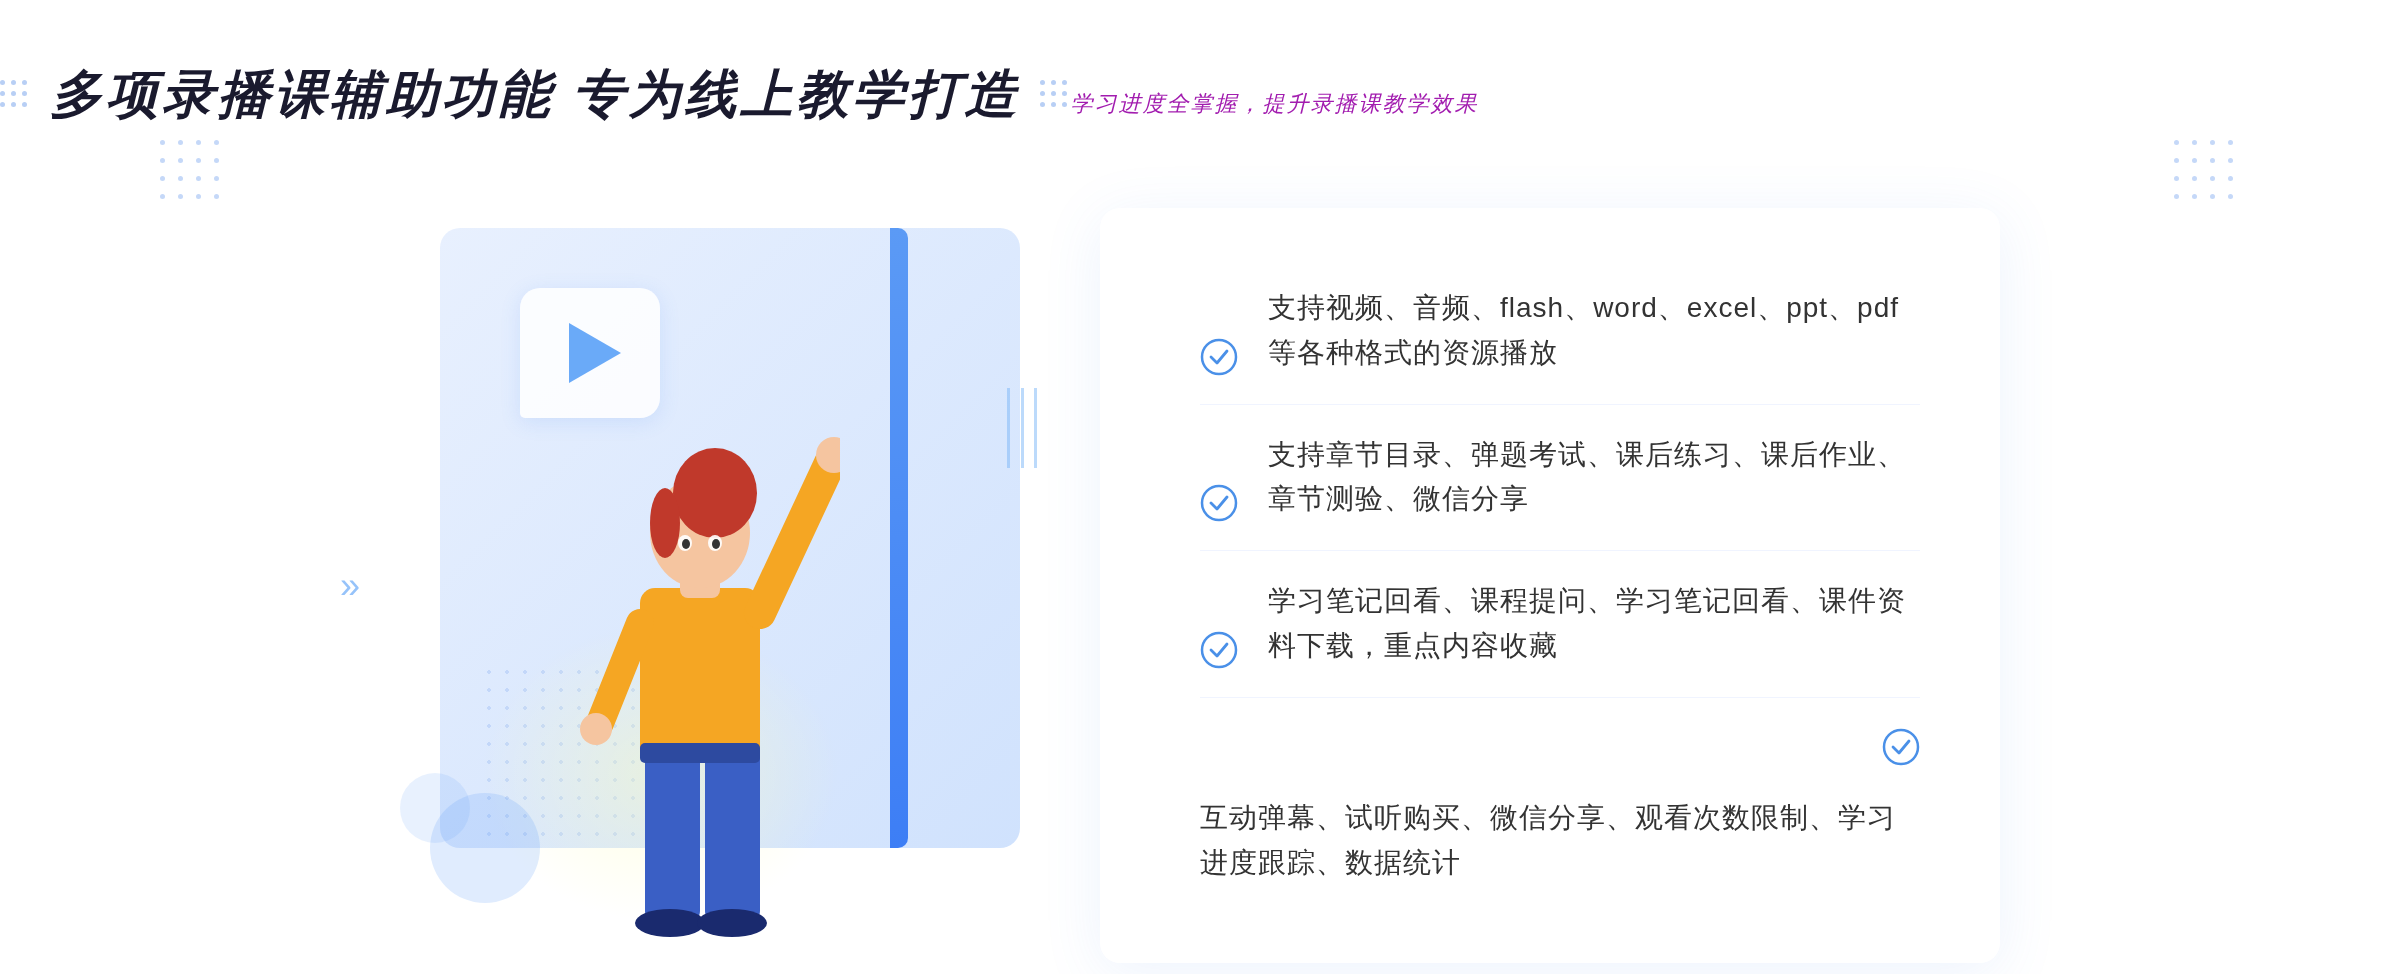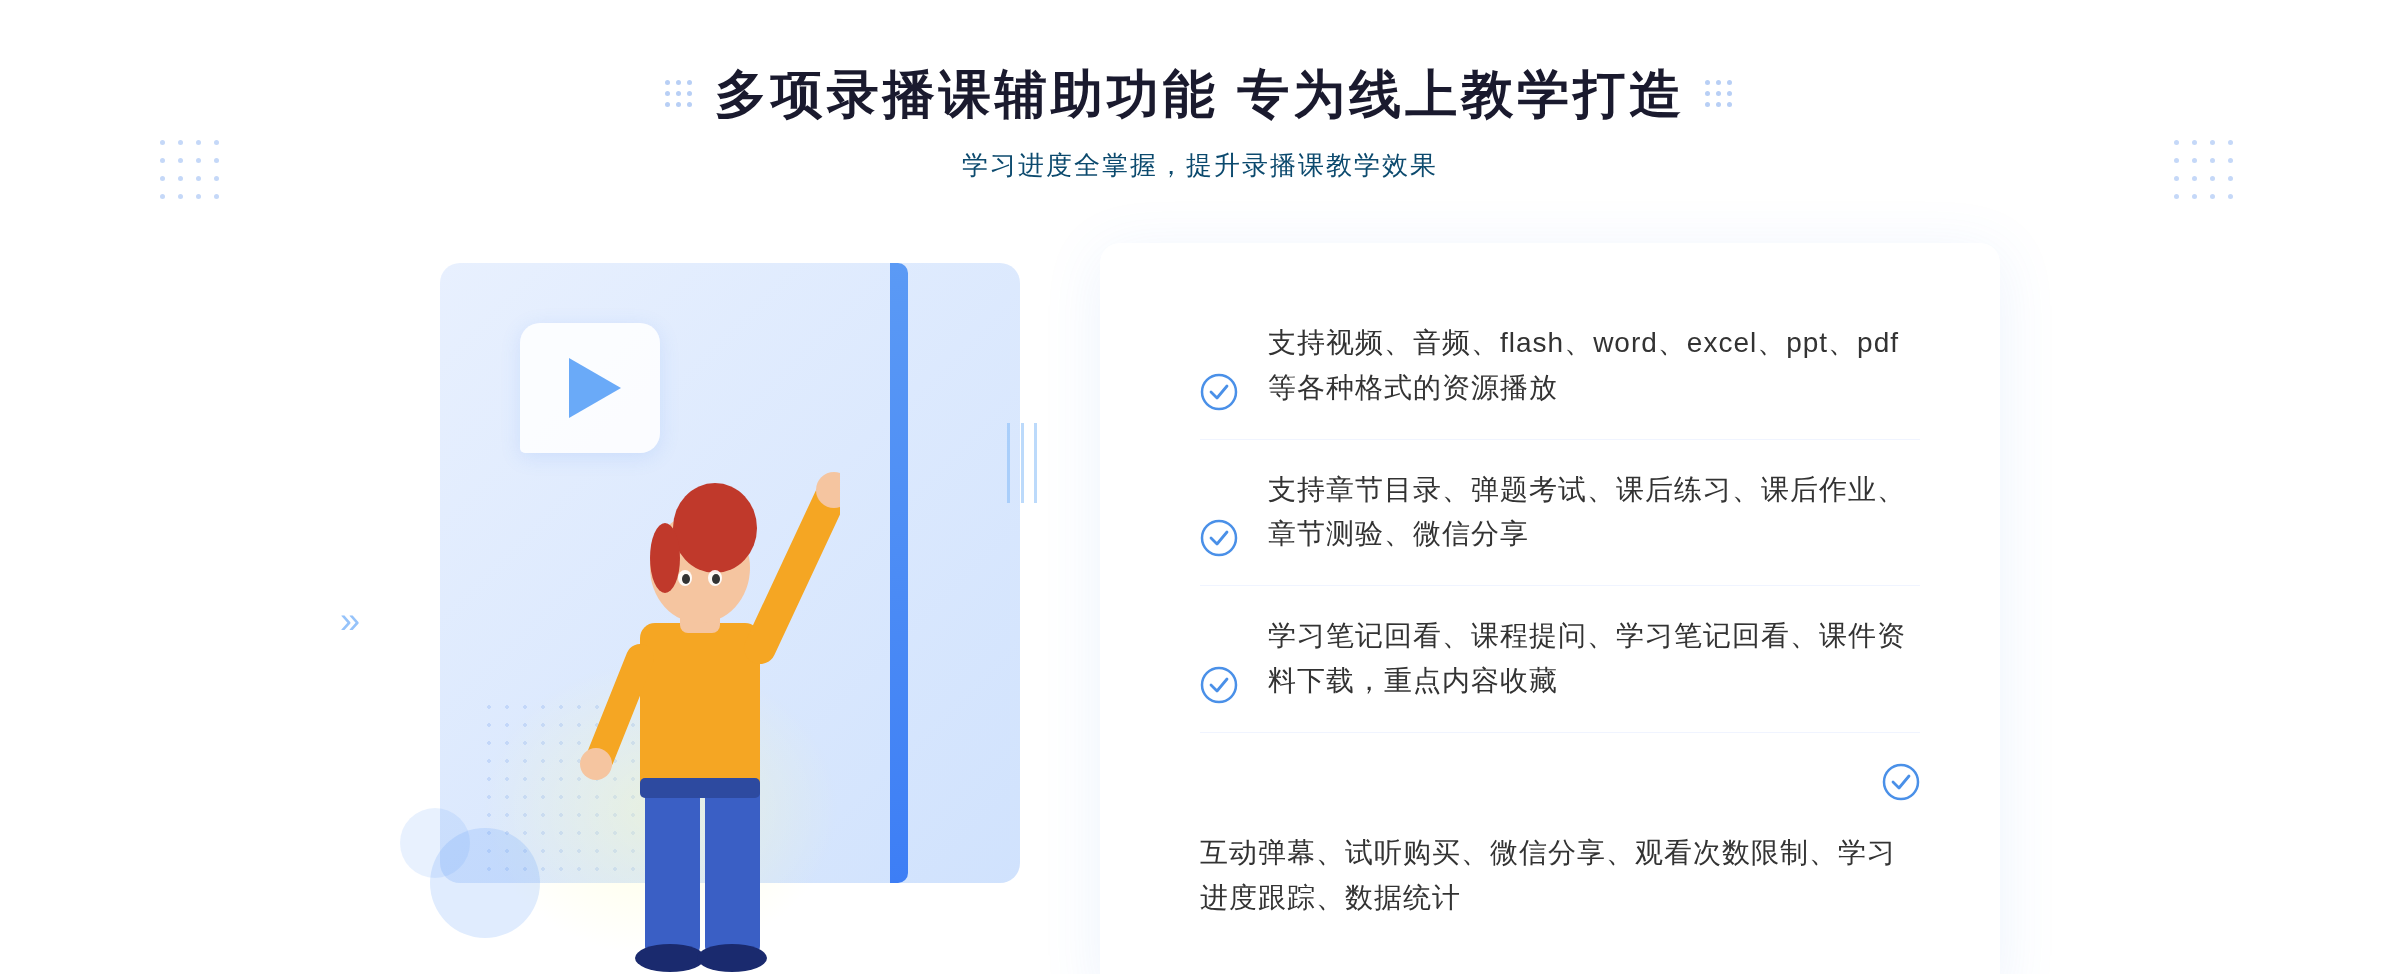--- a/index.html
+++ b/index.html
@@ -30,22 +30,23 @@
       position: relative;
     }
 
     
     .header-section {
       text-align: center;
       margin-bottom: 60px;
       position: relative;
       width: 100%;
       display: flex;
-      flex-direction: column;
+      flex-direction: row;
       align-items: center;
+      font-style: italic;
     }
 
     .title-row {
       display: flex;
       align-items: center;
       gap: 20px;
       margin-bottom: 18px;
     }
 
     .title-dots-grid {
@@ -64,22 +65,22 @@
     }
 
     .main-title {
       font-size: 52px;
       font-weight: 600;
       color: #1a1a2e;
       letter-spacing: 4px;
     }
 
     .sub-title {
-      font-size: 26px;
-      color: #0c4a6e;
+      font-size: 22px;
+      color: #a21caf;
       letter-spacing: 2px;
       font-weight: 400;
     }
 
     
     .content-section {
       display: flex;
       align-items: stretch;
       width: 1600px;
       gap: 0;

